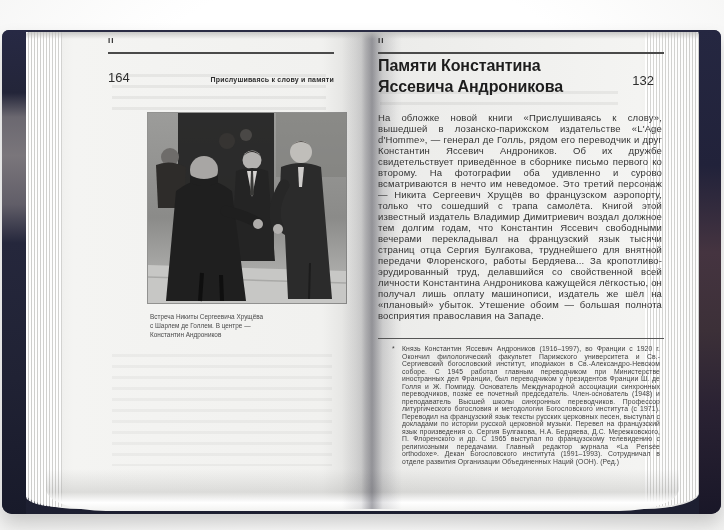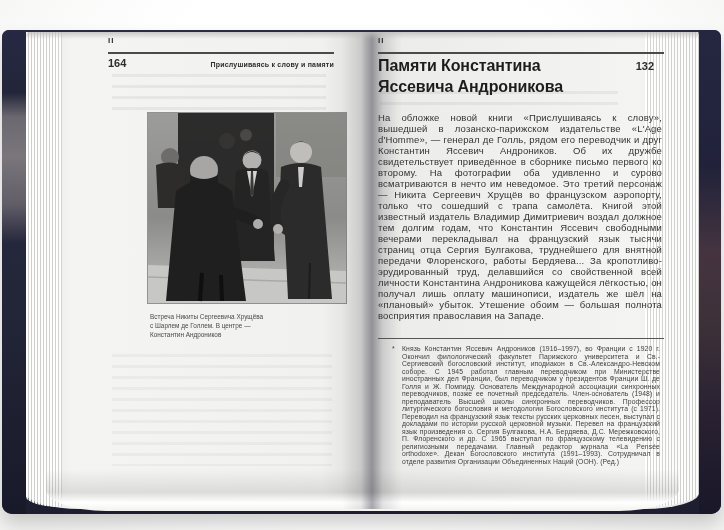--- a/index.html
+++ b/index.html
@@ -59,21 +59,21 @@
     position:absolute; left:316px; top:0; bottom:0; width:60px;
     background:linear-gradient(90deg, rgba(40,40,58,0) 0%, rgba(40,40,58,0.10) 32%, rgba(28,28,44,0.38) 50%, rgba(40,40,58,0.12) 68%, rgba(40,40,58,0) 100%);
   }
   .page{position:absolute; font-size:9px;}
   .page.pleft{left:82px; top:4px; width:226px; height:466px;}
   .page.pright{left:352px; top:4px; width:286px; height:472px;}
 
   .sec{position:absolute; top:0; left:0; width:100%; text-align:left; font-weight:bold; font-size:8px; color:#2d2d2d; letter-spacing:1px;}
   .rule{position:absolute; top:16px; left:0; width:100%; height:1.5px; background:var(--rule);}
   .hrow{position:absolute; top:21px; left:0; width:100%; display:flex; justify-content:space-between; align-items:baseline;}
-  .pnum{font-weight:bold; font-size:11px; color:#2d2d2d;}
+  .pnum{font-weight:normal; font-size:13px; color:#2d2d2d;margin-top:13px;}
   .rhead{font-weight:bold; font-size:7px; color:#2d2d2d; letter-spacing:0.2px;}
   .pnum.abs{position:absolute; right:10px; top:24px;}
 
   .ghost{
     position:absolute;
     background-image:repeating-linear-gradient(180deg, rgba(110,110,108,0.6) 0 3.5px, transparent 3.5px 11px);
     opacity:0.16; filter:blur(0.6px);
   }
   .ghost.g1{top:38px; left:4px; width:214px; height:36px;}
   .ghost.g2{top:318px; left:4px; width:220px; height:112px; opacity:0.11;}

